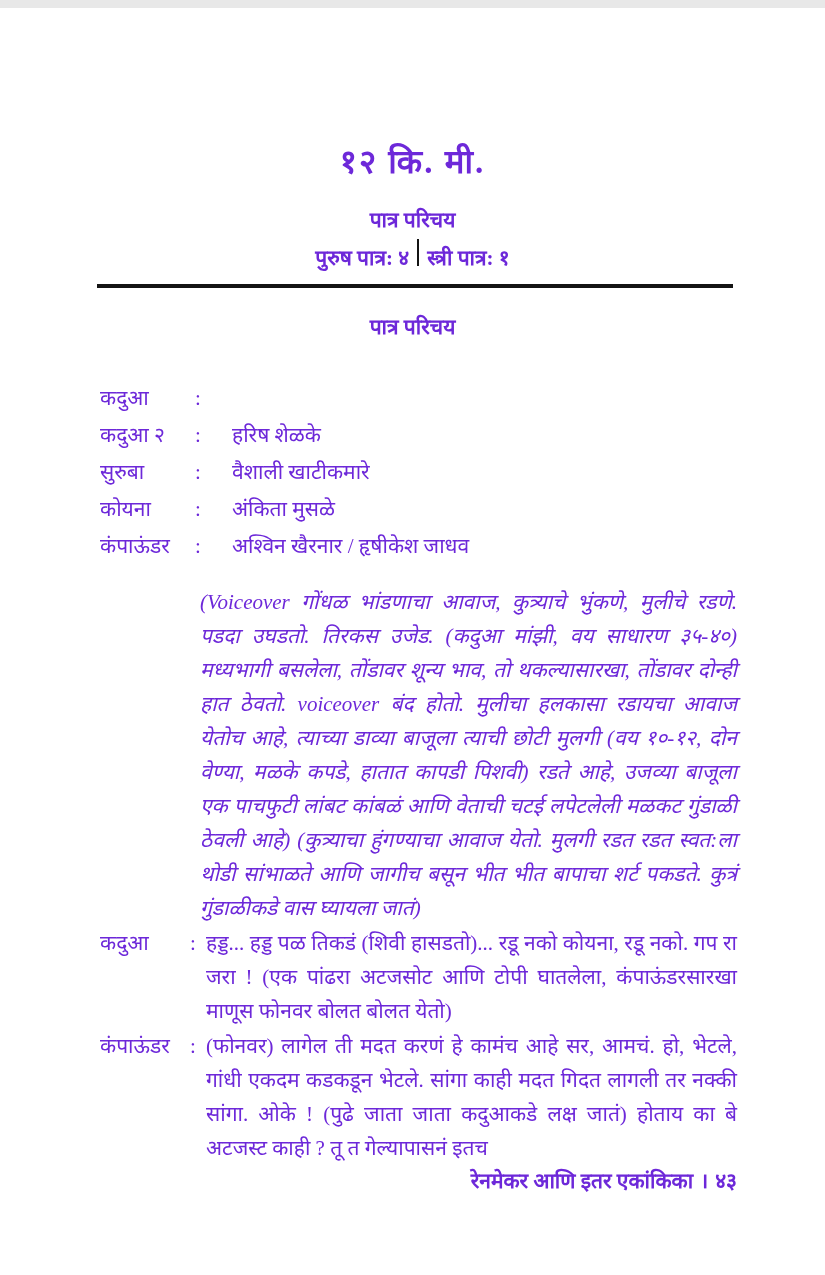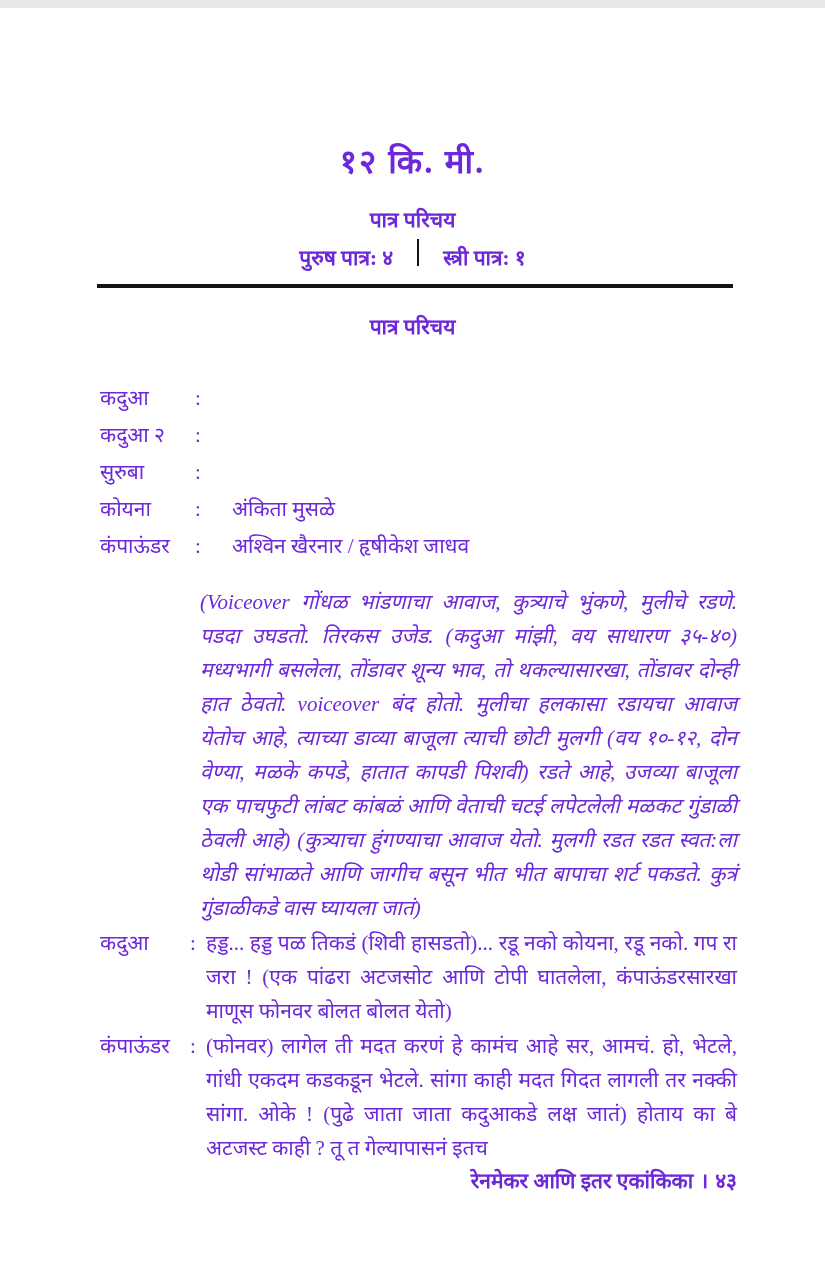--- a/index.html
+++ b/index.html
@@ -27,21 +27,21 @@
     margin-top: 22px;
     text-align: center;
     font-size: 21px;
     font-weight: bold;
   }
   .roles-row {
     margin-top: 10px;
     display: flex;
     justify-content: center;
     align-items: center;
-    gap: 24px;
+    gap: 8px;
     font-size: 21px;
     font-weight: bold;
   }
   .vbar {
     width: 2px;
     height: 27px;
     background: #141414;
     transform: translateY(-5px);
   }
   .rule {
@@ -117,24 +117,26 @@
   <div class="cast-heading">पात्र परिचय</div>
 
   <div class="cast-list">
     <div class="cast-row">
       <span class="role">कदुआ</span>
       <span class="colon">:</span>
     </div>
     <div class="cast-row">
       <span class="role">कदुआ २</span>
       <span class="colon">:</span>
+      <span class="actor">हरिष शेळके</span>
     </div>
     <div class="cast-row">
       <span class="role">सुरुबा</span>
       <span class="colon">:</span>
+      <span class="actor">वैशाली खाटीकमारे</span>
     </div>
     <div class="cast-row">
       <span class="role">कोयना</span>
       <span class="colon">:</span>
       <span class="actor">अंकिता मुसळे</span>
     </div>
     <div class="cast-row">
       <span class="role">कंपाऊंडर</span>
       <span class="colon">:</span>
       <span class="actor">अश्विन खैरनार / हृषीकेश जाधव</span>

